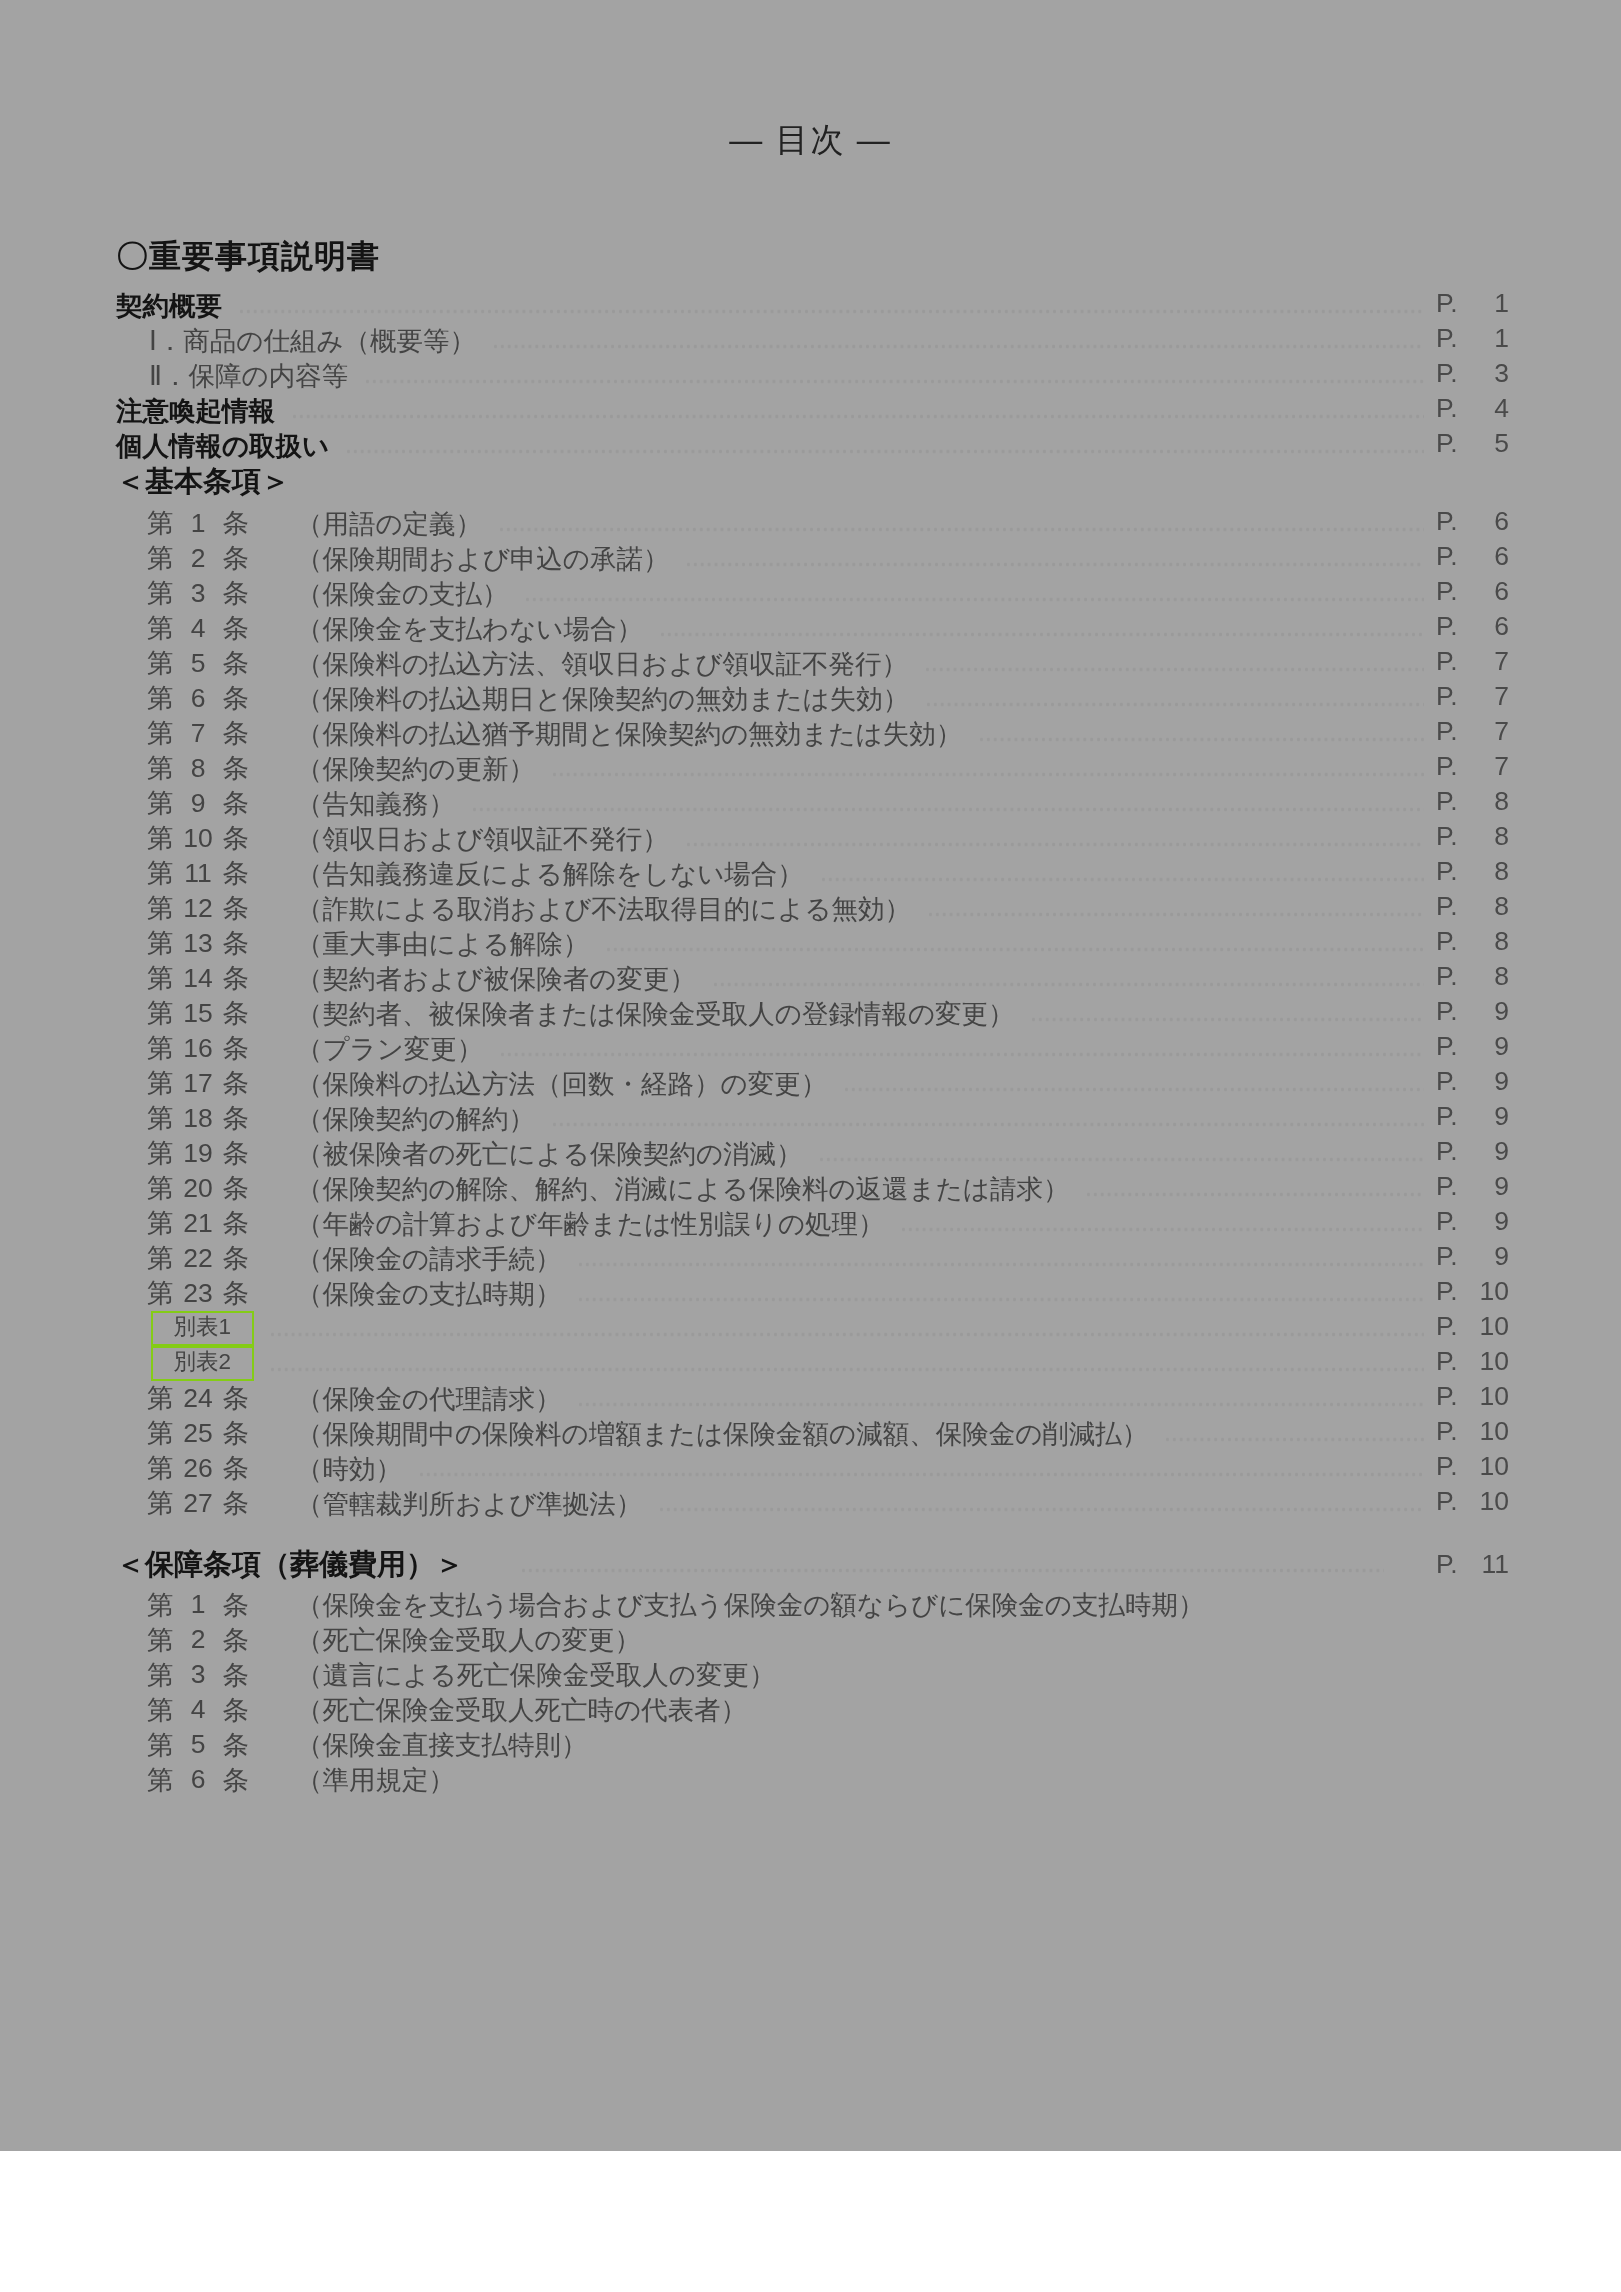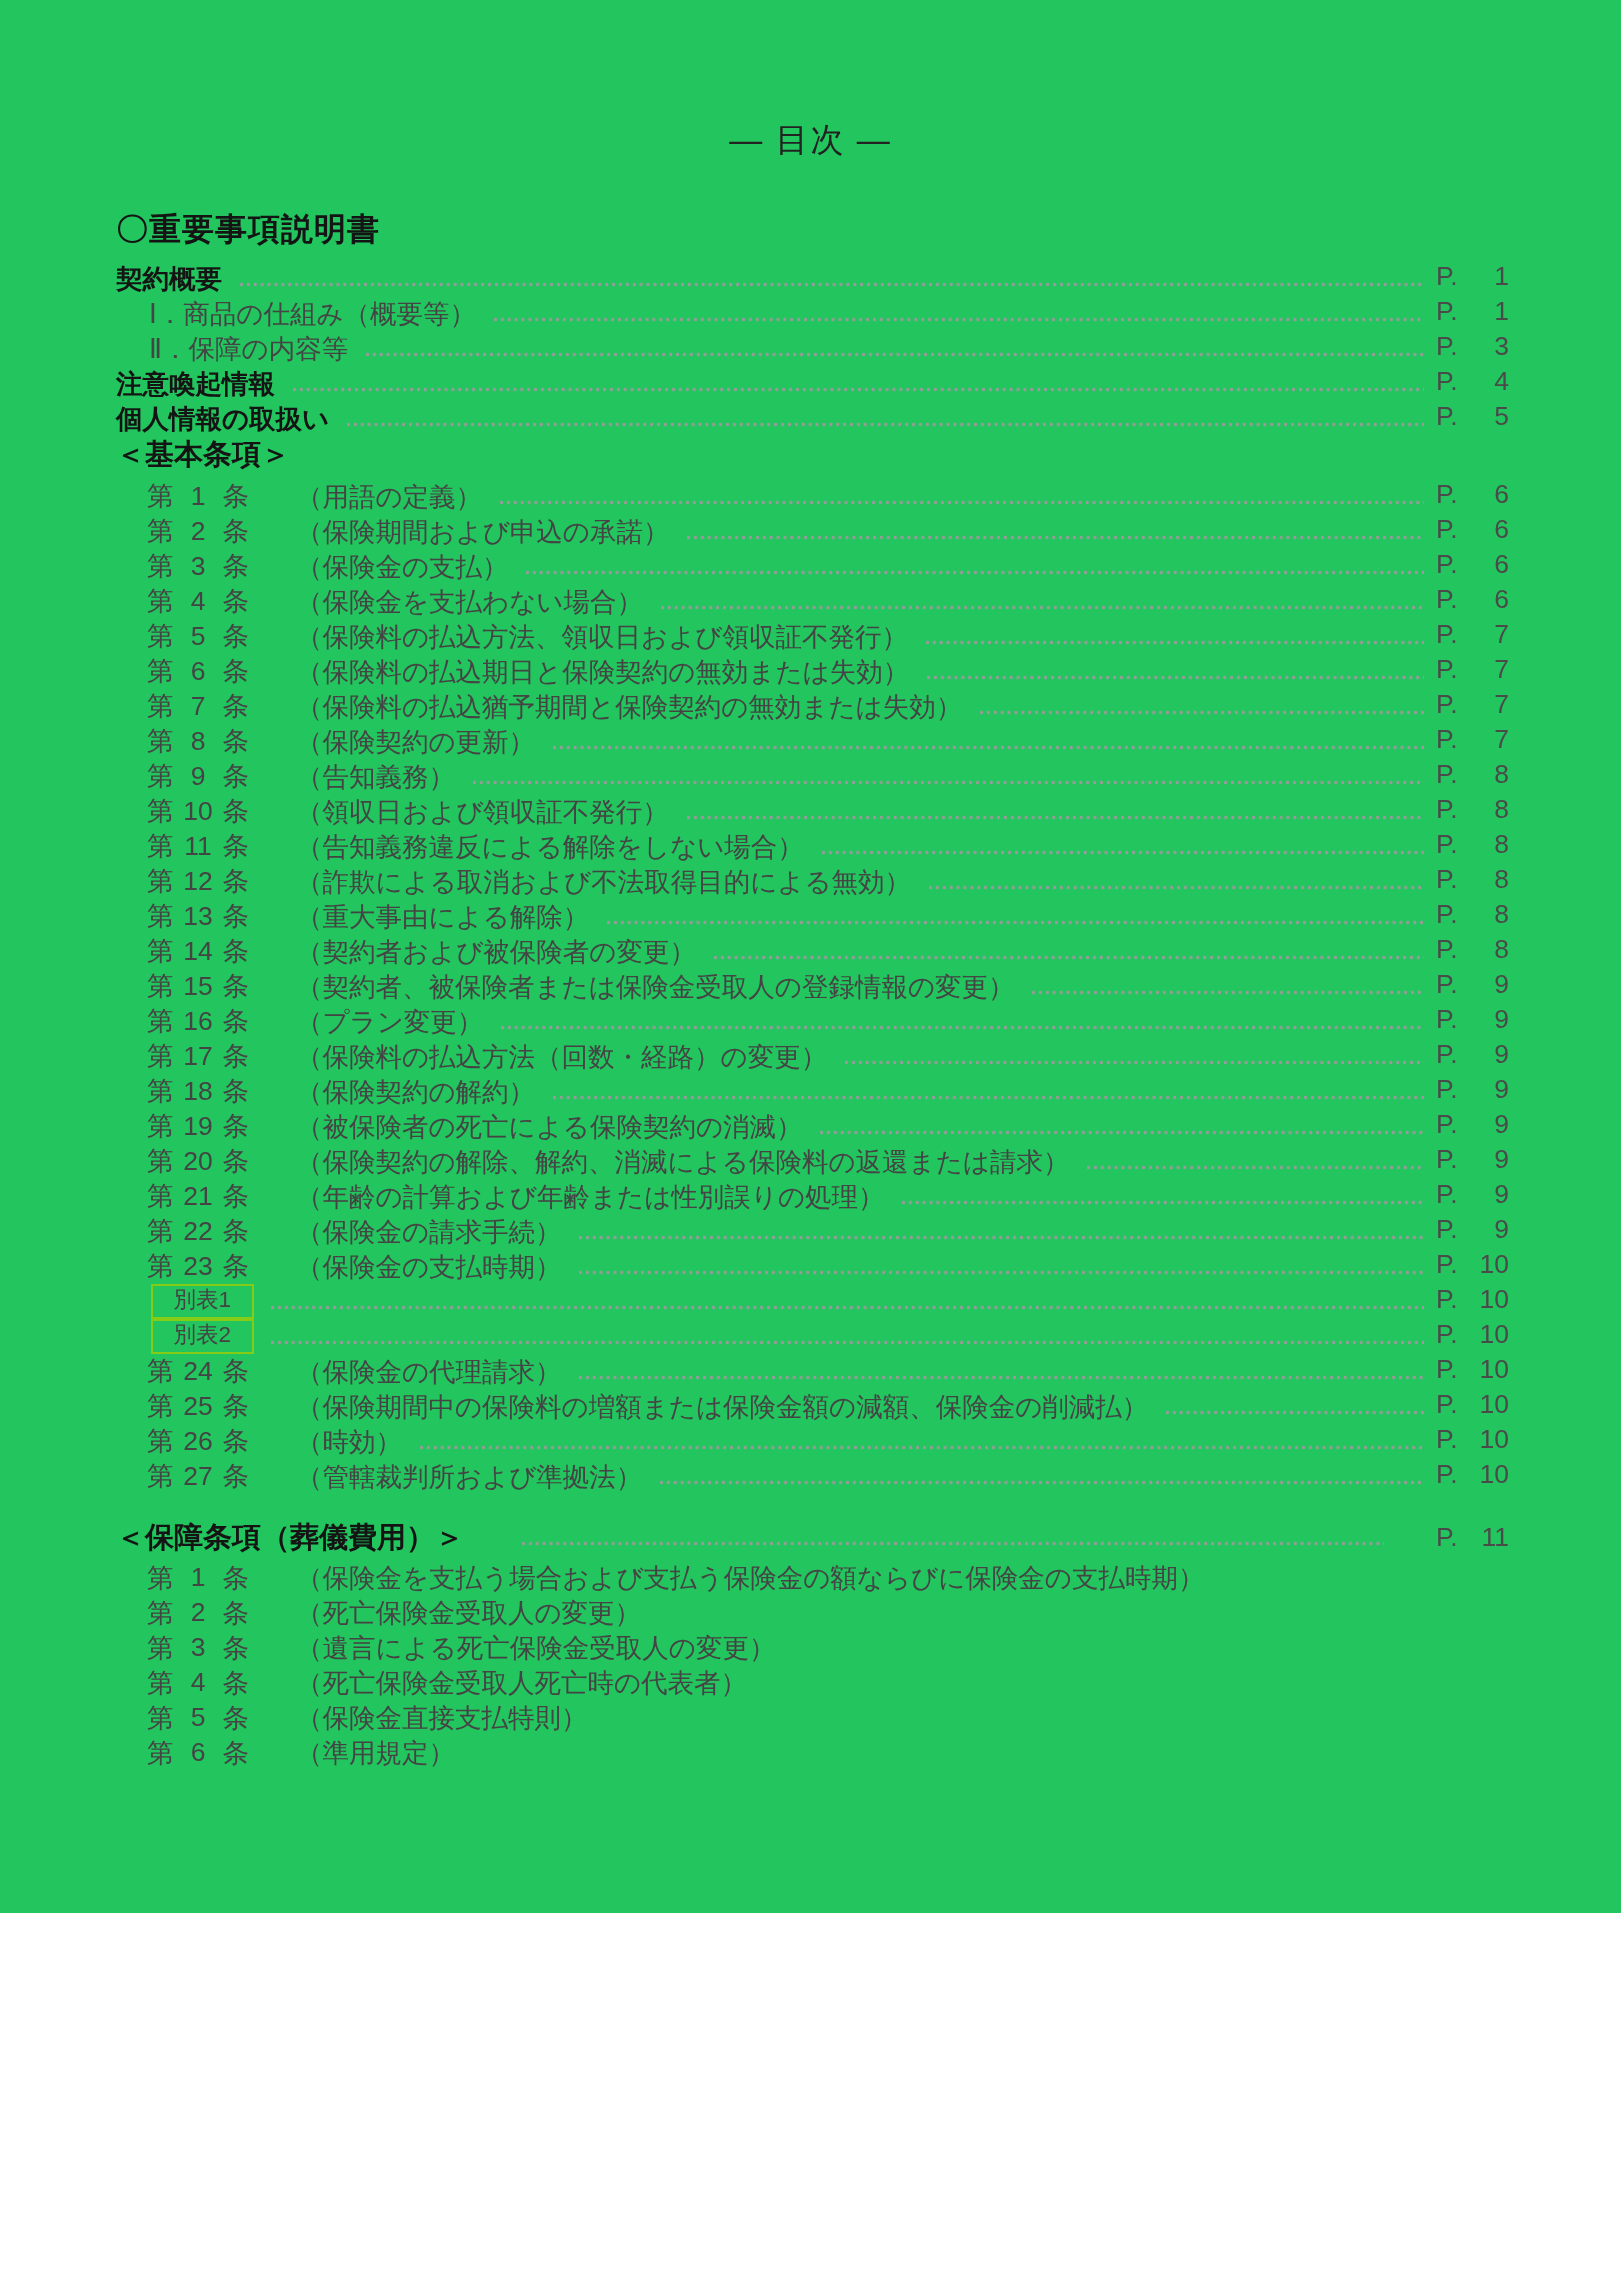--- a/index.html
+++ b/index.html
@@ -1,20 +1,20 @@
 <!DOCTYPE html>
 <html lang="ja"><head>
 <meta charset="utf-8">
 <style>
   html,body{margin:0;padding:0;background:#ffffff;}
   .page{
     position:relative;
     width:1621px;
-    height:1913px;
-    background:#22c55e;
+    height:2151px;
+    background:#a3a3a3;
     font-family:"Liberation Sans","DejaVu Sans",sans-serif;
     color:#444444;
     overflow:hidden;
     box-sizing:border-box;
   }
   .content{
     padding:0 112px 0 116px;
     box-sizing:border-box;
   }
   .doc-title{
@@ -28,21 +28,21 @@
     letter-spacing:2px;
   }
   h2.sec-heading{
     margin:0;
     font-size:32px;
     line-height:39px;
     font-weight:700;
     color:#141414;
     letter-spacing:1px;
   }
-  .sec-heading.first{margin-top:51px;}
+  .sec-heading.first{margin-top:78px;}
   .sec-heading.second{margin-top:39px;}
   h3.sub-heading{
     margin:0;
     font-size:29px;
     line-height:37px;
     font-weight:700;
     color:#141414;
   }
   .sub-heading-basic{margin-top:13.7px;}
   .rows{margin-top:11.8px;}

